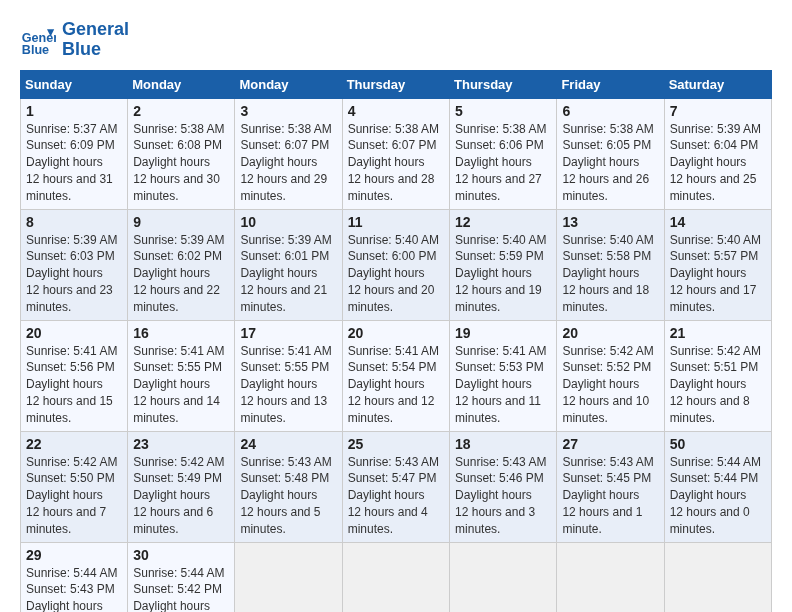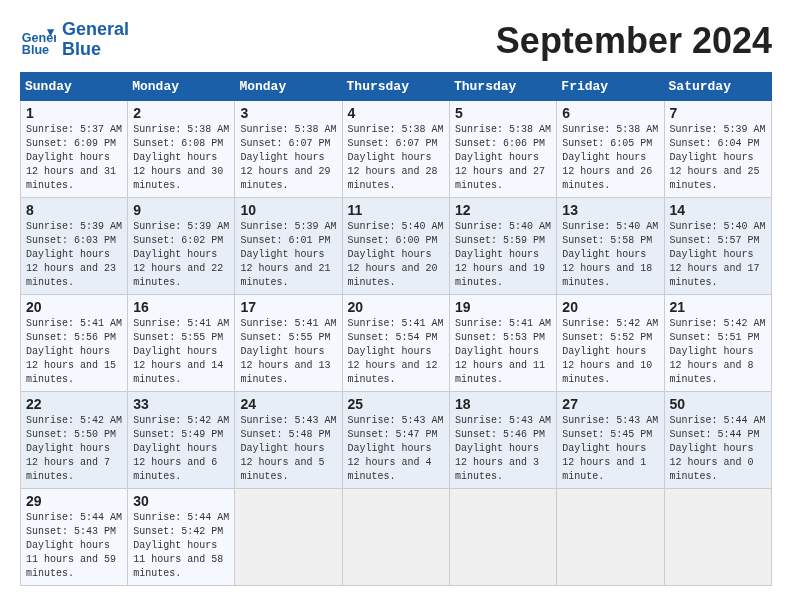--- a/index.html
+++ b/index.html
@@ -50,21 +50,20 @@
       font-size: 11px;
     }
     .calendar thead tr th {
       background: #1a5fa8;
       color: #fff;
       padding: 6px 4px;
       font-size: 13px;
       font-weight: bold;
       border: 1px solid #1a5fa8;
       text-align: left;
-      font-family: Liberation Mono, monospace;
     }
     .calendar tbody tr td {
       border: 1px solid #ccc;
       vertical-align: top;
       padding: 4px 5px;
       width: 108px;
       min-height: 70px;
     }
     .calendar tbody tr:nth-child(odd) td {
       background: #f5f8ff;
@@ -73,24 +72,23 @@
       background: #e8eef8;
     }
     .day-num {
       font-size: 14px;
       font-weight: bold;
       color: #222;
       display: block;
       margin-bottom: 2px;
     }
     .day-info {
-      font-size: 10px;
+      font-size: 12px;
       color: #333;
       line-height: 1.4;
-      font-family: Liberation Mono, monospace;
     }
     td.empty {
       background: #f0f0f0 !important;
     }
   </style>
 </head>
 <body>
 
 <div class="header">
   <div class="logo">
@@ -98,21 +96,20 @@
       <text x="2" y="22" font-size="14" font-weight="bold" fill="#1a5fa8">General</text>
       <text x="2" y="36" font-size="14" font-weight="bold" fill="#1a5fa8">Blue</text>
       <polygon points="30,8 38,8 34,16" fill="#1a5fa8"></polygon>
     </svg>
     <div class="logo-text">
       <div><span>General</span></div>
       <div><span>Blue</span></div>
     </div>
   </div>
   <div class="title-block">
-    <h1>September 2024</h1>
   </div>
 </div>
 
 <table class="calendar">
   <thead>
     <tr>
     <th>Sunday</th>
         <th>Monday</th>
         <th>Monday</th>
         <th>Thursday</th>
@@ -321,21 +318,21 @@
         <td>
         <span class="day-num">22</span>
         <div class="day-info">
           Sunrise: 5:42 AM<br>
           Sunset: 5:50 PM<br>
           Daylight hours<br>
           12 hours and 7 minutes.
         </div>
       </td>
         <td>
-        <span class="day-num">33</span>
+        <span class="day-num">23</span>
         <div class="day-info">
           Sunrise: 5:42 AM<br>
           Sunset: 5:49 PM<br>
           Daylight hours<br>
           12 hours and 6 minutes.
         </div>
       </td>
         <td>
         <span class="day-num">24</span>
         <div class="day-info">

